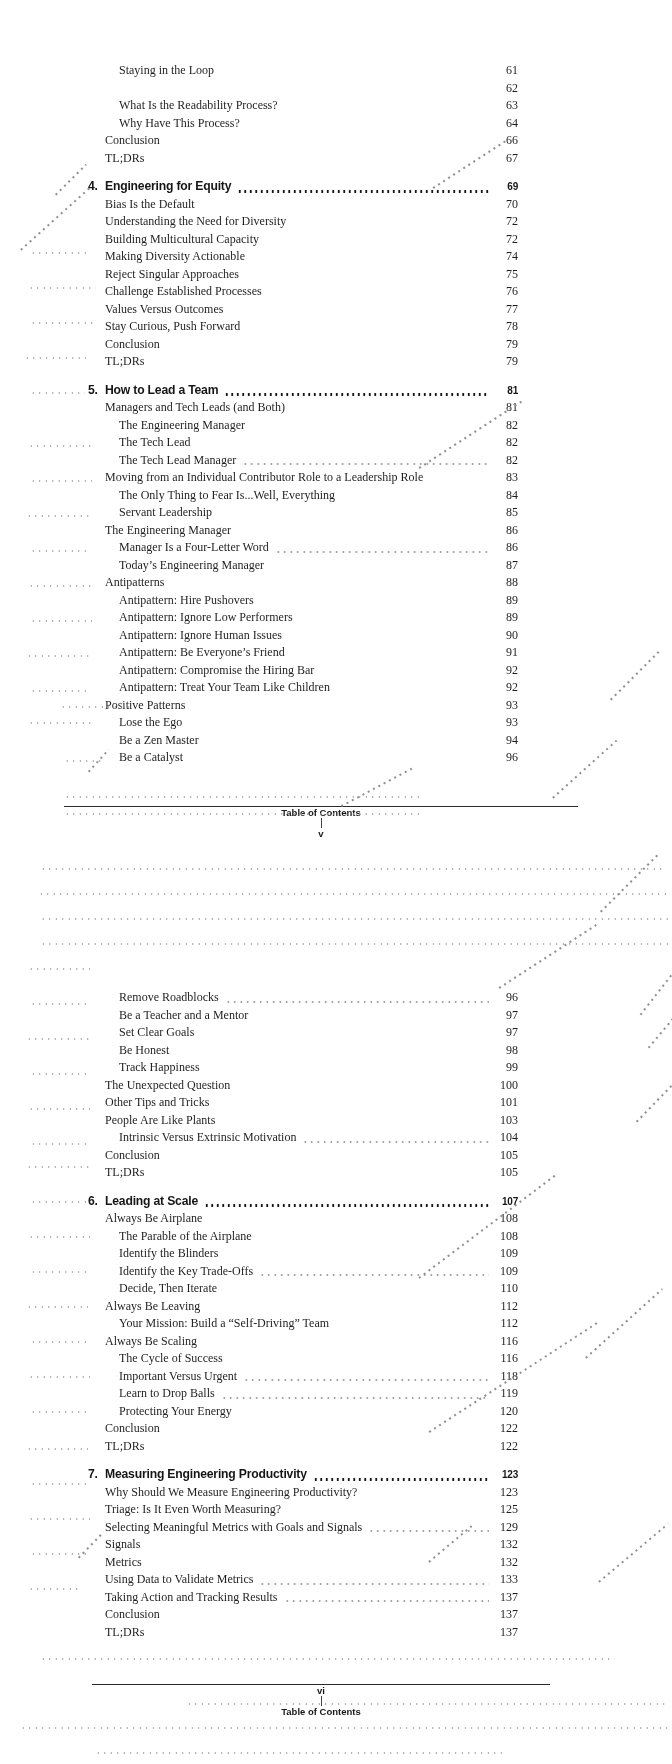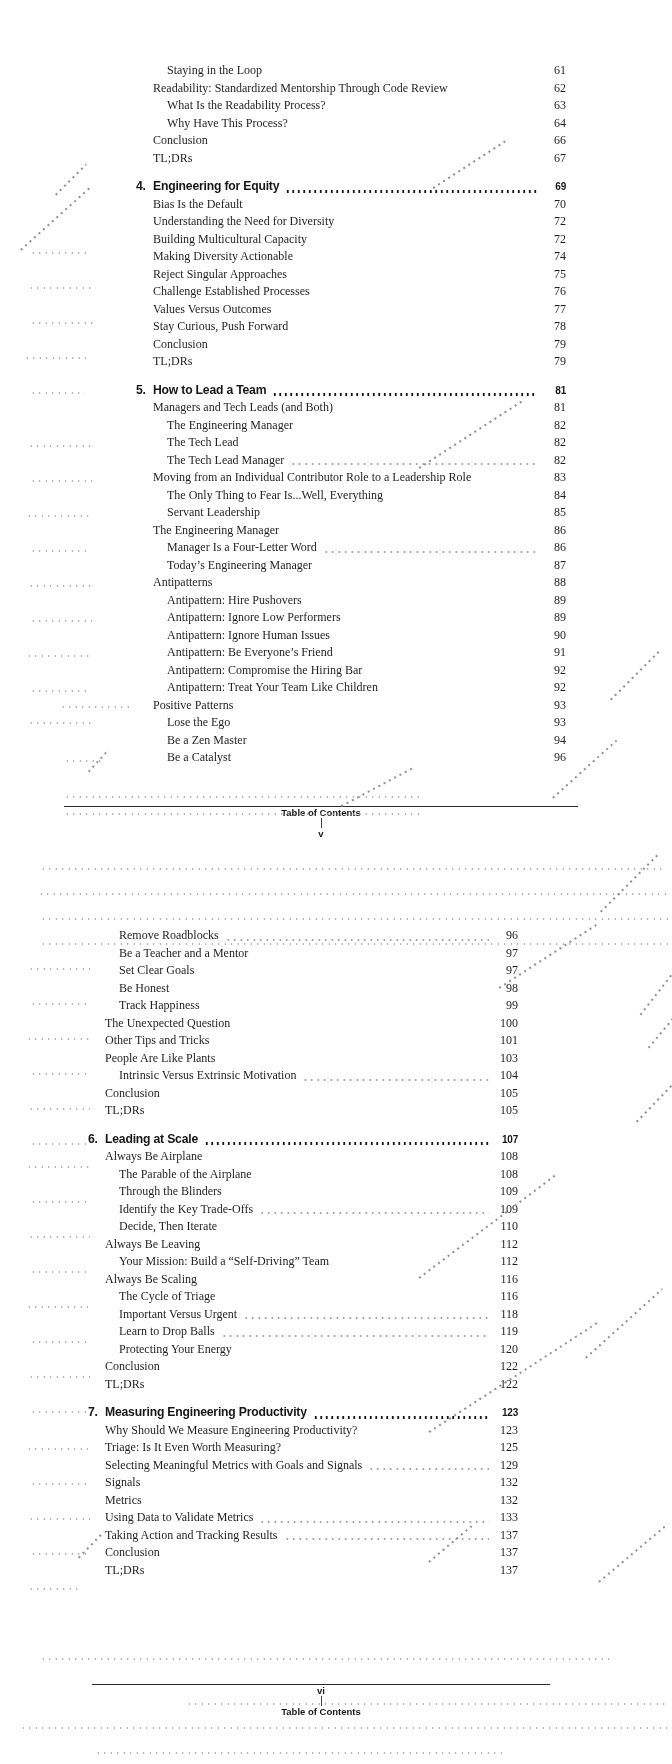--- a/index.html
+++ b/index.html
@@ -9,22 +9,22 @@
     position: relative;
     overflow: hidden;
     font-family: "Liberation Serif", serif;
     color: #1f1f1f;
   }
   .toc-page {
     position: absolute;
     left: 88px;
     width: 430px;
   }
-  #page-1 { top: 62px; margin-left: 48px; }
-  #page-2 { top: 927px; }
+  #page-1 { top: 62px; }
+  #page-2 { top: 989px; }
 
   .toc-row {
     display: flex;
     align-items: baseline;
     line-height: 17.5px;
     font-size: 12px;
     white-space: nowrap;
   }
   .toc-row.lvl1 .title { padding-left: 17px; }
   .toc-row.lvl2 .title { padding-left: 31px; }
@@ -107,21 +107,20 @@
 </head>
 <body>
 
 <div class="toc-page" id="page-1">
     <div class="toc-row lvl2">
       <span class="title">Staying in the Loop</span>
       <span class="spacer"></span>
       <span class="pageno">61</span>
     </div>
     <div class="toc-row lvl1">
-      <span class="title">Readability: Standardized Mentorship Through Code Review</span>
       <span class="spacer"></span>
       <span class="pageno">62</span>
     </div>
     <div class="toc-row lvl2">
       <span class="title">What Is the Readability Process?</span>
       <span class="spacer"></span>
       <span class="pageno">63</span>
     </div>
     <div class="toc-row lvl2">
       <span class="title">Why Have This Process?</span>
@@ -382,21 +381,21 @@
       <span class="title">Always Be Airplane</span>
       <span class="spacer"></span>
       <span class="pageno">108</span>
     </div>
     <div class="toc-row lvl2">
       <span class="title">The Parable of the Airplane</span>
       <span class="spacer"></span>
       <span class="pageno">108</span>
     </div>
     <div class="toc-row lvl2">
-      <span class="title">Through the Blinders</span>
+      <span class="title">Identify the Blinders</span>
       <span class="spacer"></span>
       <span class="pageno">109</span>
     </div>
     <div class="toc-row lvl2">
       <span class="title">Identify the Key Trade-Offs</span>
       <span class="leader faint"></span>
       <span class="pageno">109</span>
     </div>
     <div class="toc-row lvl2">
       <span class="title">Decide, Then Iterate</span>
@@ -412,21 +411,21 @@
       <span class="title">Your Mission: Build a “Self-Driving” Team</span>
       <span class="spacer"></span>
       <span class="pageno">112</span>
     </div>
     <div class="toc-row lvl1">
       <span class="title">Always Be Scaling</span>
       <span class="spacer"></span>
       <span class="pageno">116</span>
     </div>
     <div class="toc-row lvl2">
-      <span class="title">The Cycle of Triage</span>
+      <span class="title">The Cycle of Success</span>
       <span class="spacer"></span>
       <span class="pageno">116</span>
     </div>
     <div class="toc-row lvl2">
       <span class="title">Important Versus Urgent</span>
       <span class="leader faint"></span>
       <span class="pageno">118</span>
     </div>
     <div class="toc-row lvl2">
       <span class="title">Learn to Drop Balls</span>

